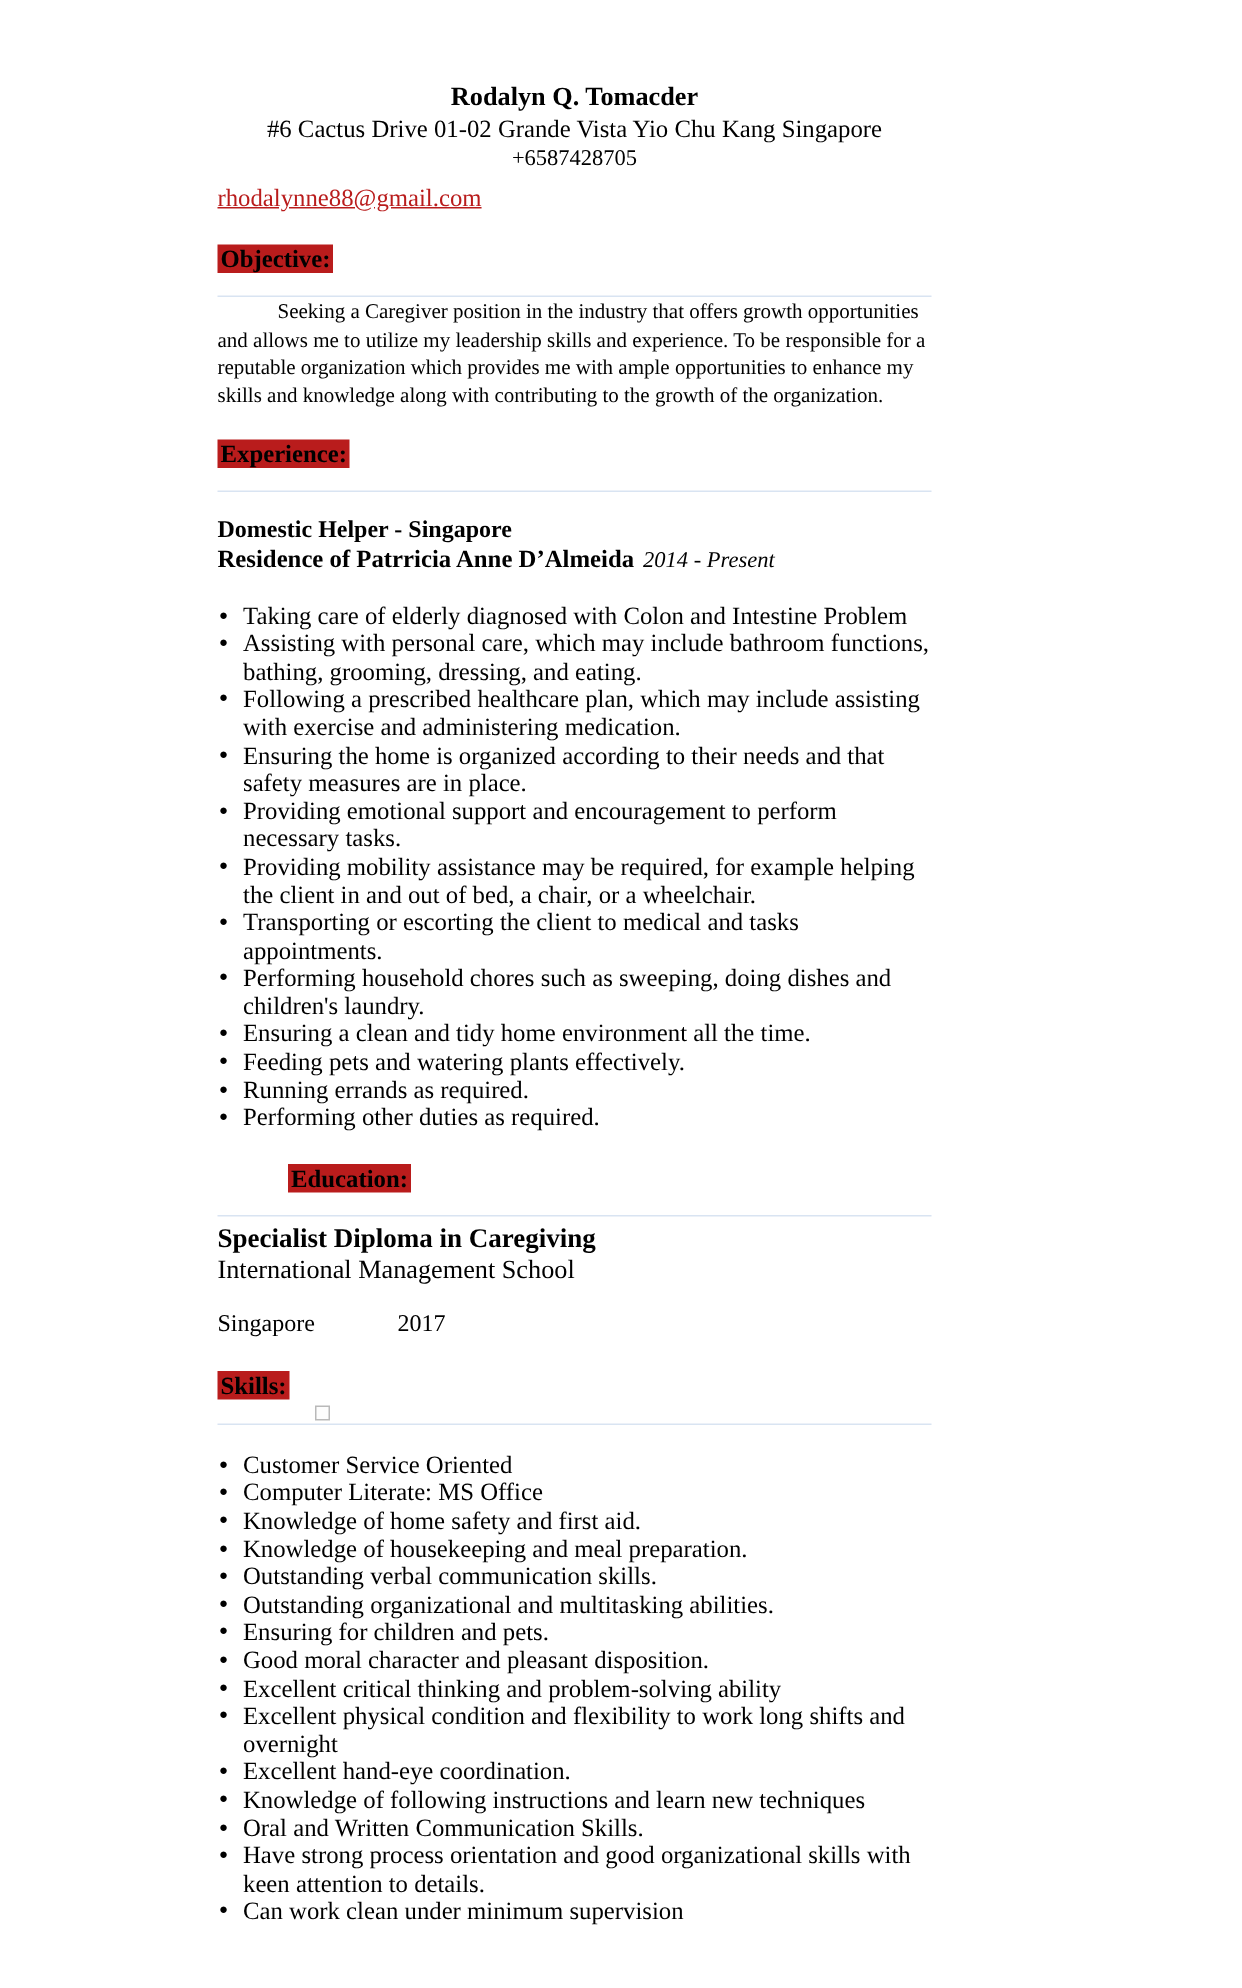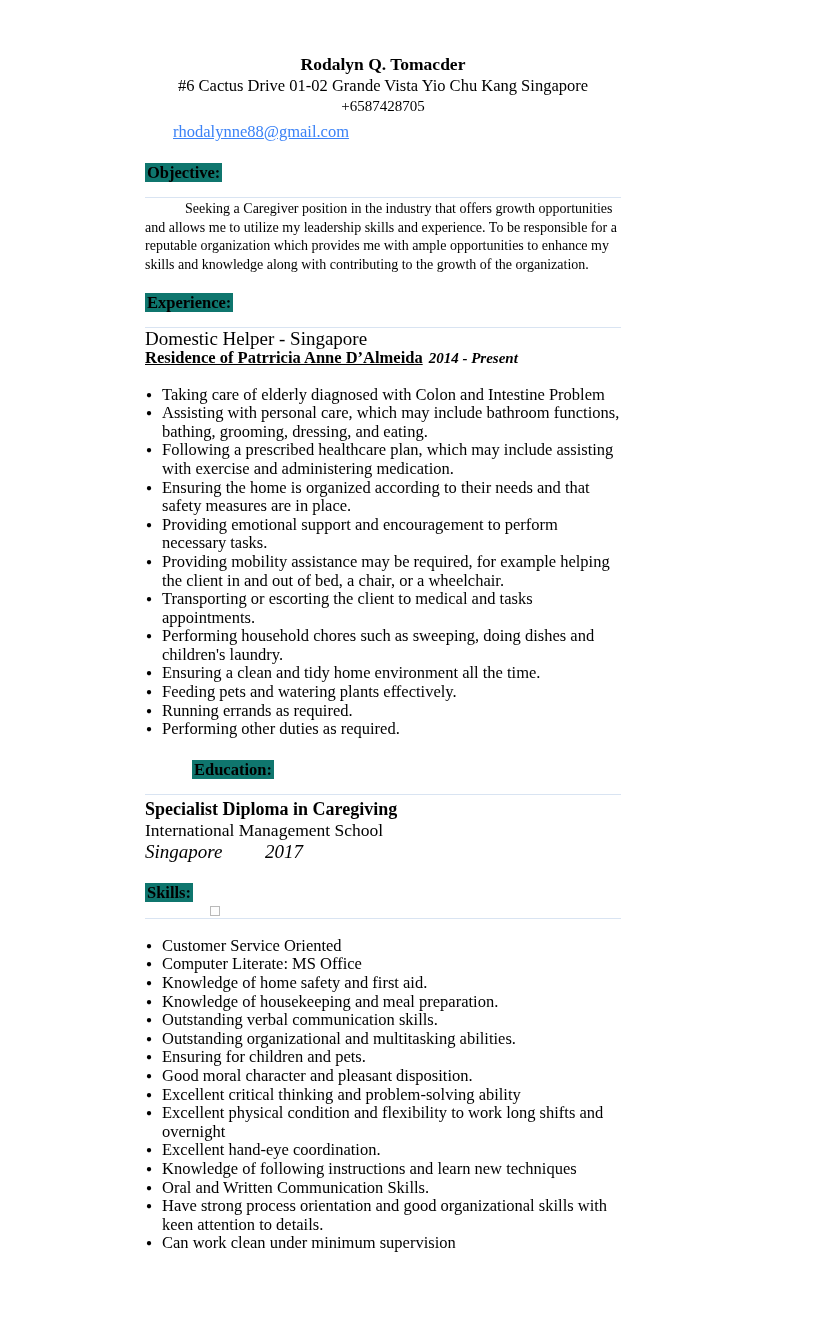--- a/index.html
+++ b/index.html
@@ -11,62 +11,62 @@
     -webkit-font-smoothing:antialiased;
   }
   .page { padding:53px 0 0 145px; width:476px; }
 
   
   .hdr { text-align:center; }
   .name { font-weight:bold; font-size:17.5px; line-height:22px; }
   .addr  { font-size:16.5px; line-height:21px; }
   .phone { font-size:15px; line-height:21px; }
   .email-line { text-align:left; font-size:16.5px; line-height:21px; margin-top:4px; }
-  .email-line a { color:#3b82f6; text-decoration:underline; cursor:pointer;margin-left:28px; }
+  .email-line a { color:#b91c1c; text-decoration:underline; cursor:pointer; }
 
   
   .sec-heading { font-weight:bold; font-size:16.5px; line-height:21px; }
-  .sec-heading .hl { background:#0f766e; padding:0 2px; }
+  .sec-heading .hl { background:#b91c1c; padding:0 2px; }
   .mt-obj { margin-top:20px; }
   .mt-exp { margin-top:18px; }
   .mt-edu { margin-top:20px;padding-left:47px; }
   .mt-skl { margin-top:22px; }
 
   hr.rule {
     border:none; border-top:1px solid #d9e4f2;
     margin:14px 0 2px 0; width:476px;
   }
   hr.rule-tight { margin:2px 0 2px 0; }
 
   
   .para {
     font-size:14px; line-height:18.6px;
     text-indent:40px; margin:2px 0 0 0;
   }
 
   
-  .job-title { font-weight:normal; font-size:19px; line-height:18.6px; margin-top:2px; }
+  .job-title { font-weight:bold; font-size:16px; line-height:18.6px; margin-top:17px; }
   .employer-line { font-size:16.5px; line-height:18.6px; }
-  .employer { font-weight:bold;text-decoration:underline; }
-  .dates { font-style:italic; font-size:15px; margin-left:6px;font-weight:bold; }
+  .employer { font-weight:bold; }
+  .dates { font-style:italic; font-size:15px; margin-left:6px; }
 
   ul.blist { list-style:none; margin:18px 0 0 0; padding:0; }
   ul.blist li {
     position:relative; padding-left:17px;
     font-size:16.5px; line-height:18.6px;
   }
   ul.blist li::before {
     content:"●"; position:absolute; left:1px; top:0;
     font-size:10px; line-height:18.6px;
   }
 
   
   .degree { font-weight:bold; font-size:18px; line-height:22px; margin-top:3px; }
   .school { font-size:17.5px; line-height:21px; }
-  .edu-meta { font-style:italic; font-size:19px; line-height:16px; margin-top:3px; }
+  .edu-meta { font-size:16px; line-height:16px; margin-top:18px; }
   .edu-loc { display:inline-block; min-width:120px; }
 
   
   .checkbox-row { margin:3px 0 0 65px; height:10px; }
   .empty-checkbox {
     display:inline-block; width:8px; height:8px;
     border:1px solid #b9b9b9; background:#fdfdfd;
     vertical-align:top; cursor:default;
   }
 </style>

